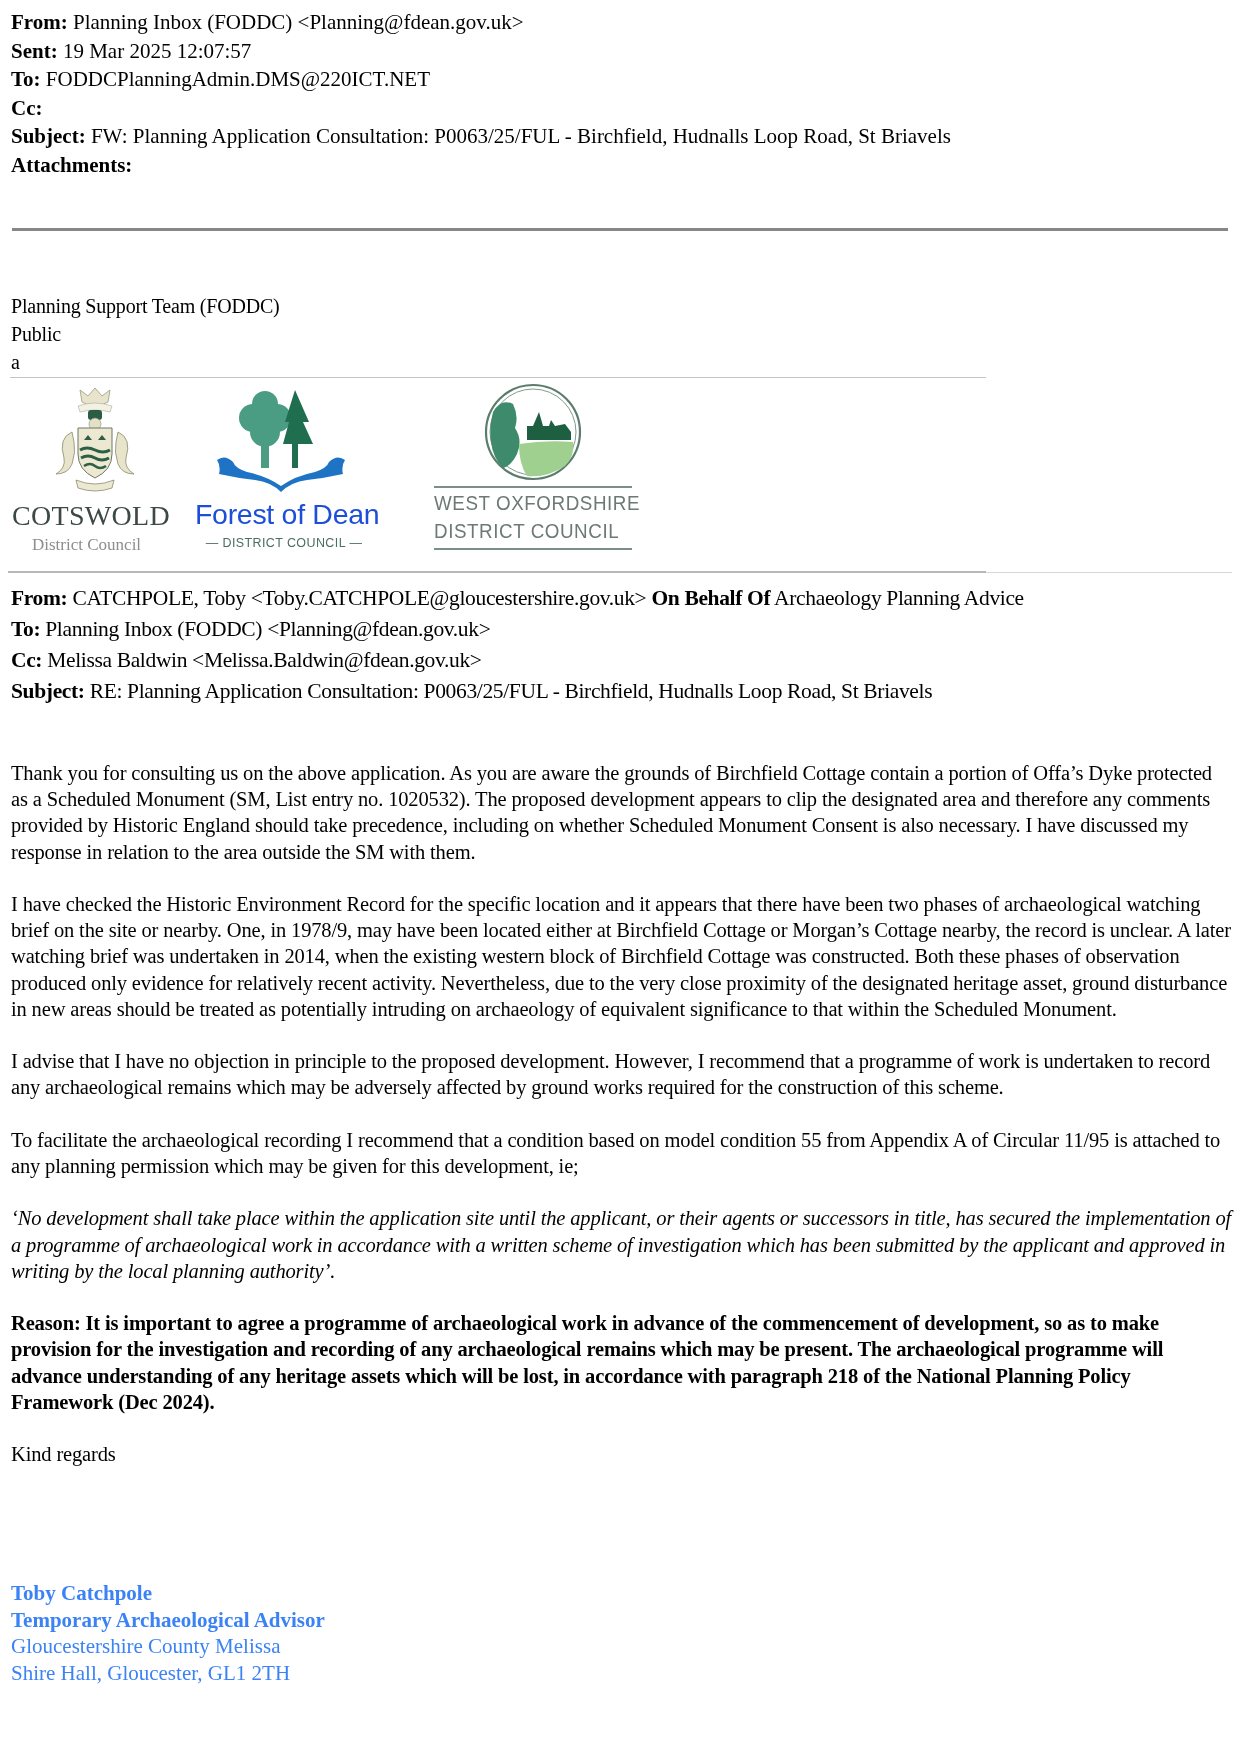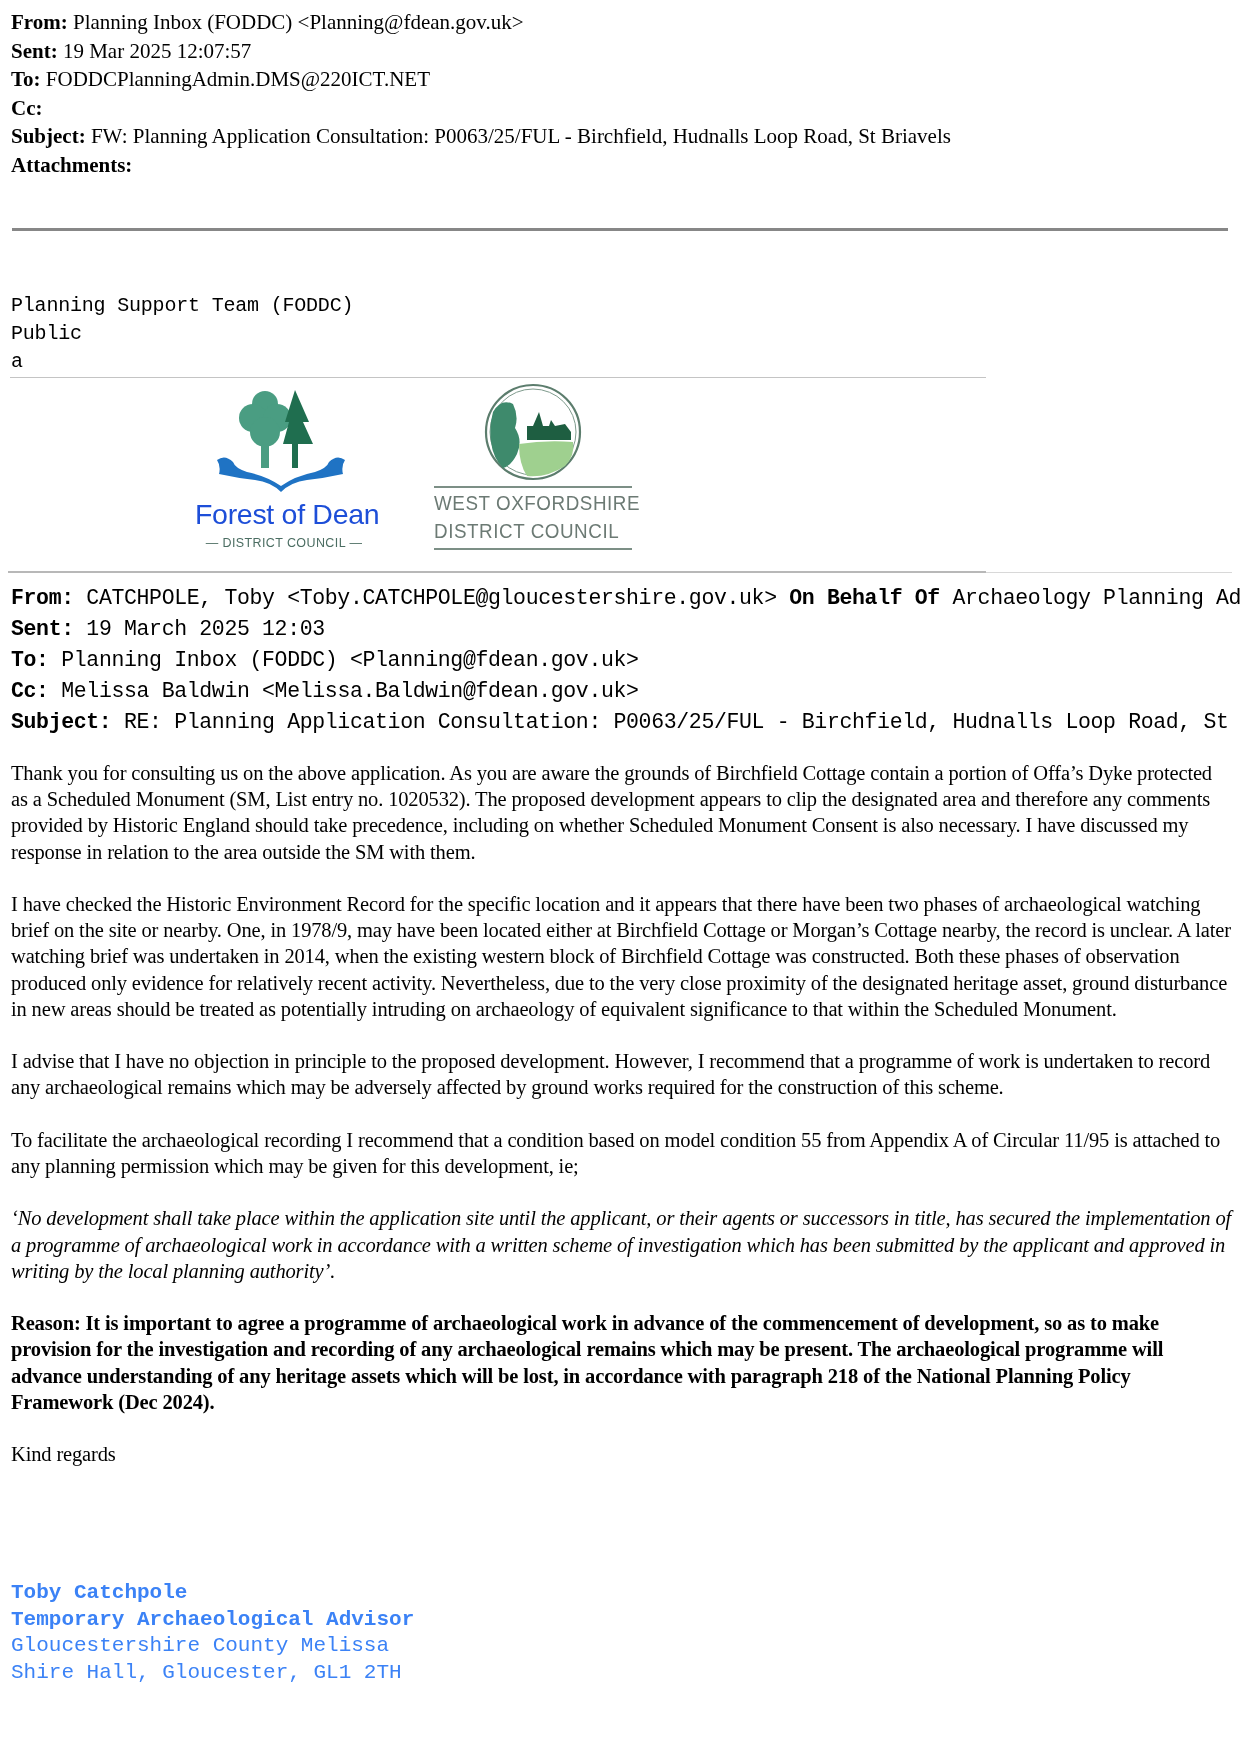--- a/index.html
+++ b/index.html
@@ -11,21 +11,21 @@
       width: 1240px;
       height: 1755px;
       position: relative;
       overflow: hidden;
       color: #000;
     }
     .serif {
       font-family: "Liberation Serif", "DejaVu Serif", serif;
     }
     .sans {
-      font-family: Liberation Mono, monospace;
+      font-family: Liberation Serif, serif;
     }
 
     
     .outer-header {
       position: absolute;
       left: 11px;
       top: 8px;
       width: 1220px;
       font-size: 21px;
       line-height: 28.6px;
@@ -225,20 +225,43 @@
 <div class="support-block sans">
   <div>Planning Support Team (FODDC)</div>
   <div>Public</div>
   <div>a</div>
 </div>
 
 <div class="logo-top-line"></div>
 
 <div class="logos">
 
+  <div class="logo logo-cotswold">
+    <svg width="170" height="112" viewBox="0 0 170 112" style="position:absolute;left:0;top:0">
+
+      <path d="M70 8 L78 14 L85 6 L92 14 L100 8 L98 20 L85 26 L72 20 Z" fill="#e8e4cc" stroke="#9a9a80" stroke-width="0.8"></path>
+      <path d="M68 24 Q85 18 102 24 L100 30 Q85 26 70 30 Z" fill="#f3f1e2" stroke="#aaa" stroke-width="0.6"></path>
+
+      <rect x="78" y="28" width="14" height="10" rx="3" fill="#2b5c44"></rect>
+      <circle cx="85" cy="42" r="6" fill="#e4e0c6" stroke="#888" stroke-width="0.6"></circle>
+
+      <path d="M68 46 L102 46 L102 72 Q102 88 85 96 Q68 88 68 72 Z" fill="#ece8d2" stroke="#6d7763" stroke-width="1"></path>
+      <path d="M74 58 l4 -5 l4 5 Z M88 58 l4 -5 l4 5 Z" fill="#2d5f46"></path>
+      <path d="M70 68 Q77 64 85 68 T100 68" stroke="#2d5f46" stroke-width="3" fill="none"></path>
+      <path d="M71 76 Q78 72 85 76 T99 76" stroke="#2d5f46" stroke-width="3" fill="none"></path>
+      <path d="M74 84 Q80 80 85 84 T96 84" stroke="#2d5f46" stroke-width="2.5" fill="none"></path>
+
+      <path d="M62 50 Q48 56 54 76 Q56 86 46 92 Q58 92 62 82 Q66 70 64 60 Z" fill="#e8e4cc" stroke="#8a8a70" stroke-width="0.8"></path>
+      <path d="M108 50 Q122 56 116 76 Q114 86 124 92 Q112 92 108 82 Q104 70 106 60 Z" fill="#e8e4cc" stroke="#8a8a70" stroke-width="0.8"></path>
+
+      <path d="M66 98 Q85 106 104 98 L102 106 Q85 112 68 106 Z" fill="#ece8d2" stroke="#8a8a70" stroke-width="0.8"></path>
+    </svg>
+    <div class="cots-word">COTSWOLD</div>
+    <div class="cots-sub">District Council</div>
+  </div>
 
   <div class="logo logo-fod">
     <svg width="180" height="112" viewBox="0 0 180 112" style="position:absolute;left:0;top:0">
 
       <circle cx="70" cy="22" r="13" fill="#4a9d82"></circle>
       <circle cx="58" cy="36" r="14" fill="#4a9d82"></circle>
       <circle cx="82" cy="36" r="14" fill="#4a9d82"></circle>
       <circle cx="70" cy="50" r="15" fill="#4a9d82"></circle>
       <rect x="66" y="50" width="8" height="36" fill="#4a9d82"></rect>
 
@@ -270,24 +293,20 @@
 
 <div class="logo-bottom-line"></div>
 <div class="logo-bottom-line-ext"></div>
 
 <div class="inner-header sans">
   <div>
     <span class="lbl">From:</span>
     <span>CATCHPOLE, Toby &lt;Toby.CATCHPOLE@gloucestershire.gov.uk&gt;</span>
     <span class="lbl">On Behalf Of</span>
     <span>Archaeology Planning Advice</span>
-  </div>
-  <div>
-    <span class="lbl">Sent:</span>
-    <span>19 March 2025 12:03</span>
   </div>
   <div>
     <span class="lbl">To:</span>
     <span>Planning Inbox (FODDC) &lt;Planning@fdean.gov.uk&gt;</span>
   </div>
   <div>
     <span class="lbl">Cc:</span>
     <span>Melissa Baldwin &lt;Melissa.Baldwin@fdean.gov.uk&gt;</span>
   </div>
   <div>

